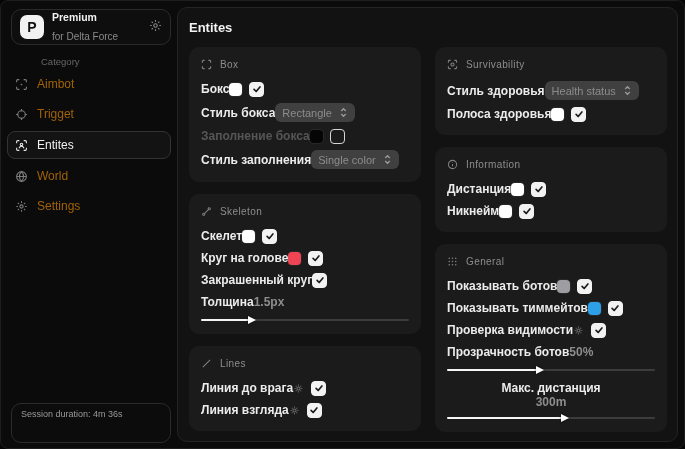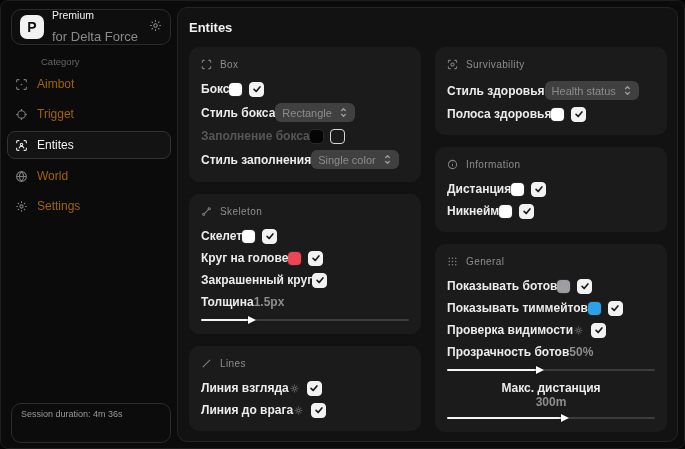--- a/index.html
+++ b/index.html
@@ -7,22 +7,22 @@
        -webkit-font-smoothing:antialiased;overflow:hidden;}
   .window{position:absolute;inset:0;background:#0b0b0b;border:1px solid #1e1e1e;border-radius:8px;box-sizing:border-box;}
 
   
   .sidebar{position:absolute;left:0;top:0;bottom:0;width:176px;}
   .premium-card{position:absolute;left:10px;top:8px;width:160px;height:36px;border:1px solid #2b2b2b;
     border-radius:10px;box-sizing:border-box;display:flex;align-items:center;padding:0 8px;gap:8px;background:#0e0e0e;}
   .logo{width:24px;height:24px;border-radius:7px;background:#f2f2f2;color:#111;display:flex;align-items:center;
     justify-content:center;font-weight:bold;font-size:14px;}
   .premium-texts{flex:1;line-height:1.1;}
-  .premium-title{color:#f0f0f0;font-size:10.5px;font-weight:normal;}
-  .premium-sub{color:#8a8a8a;font-size:13px;margin-top:8px;}
+  .premium-title{color:#f0f0f0;font-size:10.5px;font-weight:bold;}
+  .premium-sub{color:#8a8a8a;font-size:10px;margin-top:8px;}
   .premium-gear{color:#8a8a8a;font-size:12px;cursor:pointer;}
   .category{position:absolute;left:30px;top:55px;color:#666;font-size:9.5px;margin-left:10px;}
   .nav{position:absolute;left:6px;right:6px;top:70px;display:flex;flex-direction:column;gap:4px;}
   .nav-item{display:flex;align-items:center;gap:9px;height:24px;padding:0 7px;border-radius:8px;color:#a16207;
     font-size:12px;border:1px solid transparent;cursor:pointer;}
   .nav-item .nav-ico{display:flex;align-items:center;color:#7d7d7d;}
   .nav-item.active{color:#f2f2f2;border-color:#333;background:#131313;height:26px;}
   .nav-item.active .nav-ico{color:#e8e8e8;}
   .session-card{position:absolute;left:10px;bottom:5px;width:160px;height:40px;border:1px solid #2b2b2b;
     border-radius:10px;box-sizing:border-box;display:flex;align-items:flex-start;padding:5px 9px;background:#0c0c0c;}
@@ -262,37 +262,37 @@
         <div class="panel">
           <div class="panel-header">
             <span class="ph-icon">
               <svg width="11" height="11" viewBox="0 0 24 24" fill="none" stroke="currentColor" stroke-width="2.2">
                   <path d="M4 20L20 4"></path>
                 </svg>
             </span>
             <span class="ph-label">Lines</span>
           </div>
           <div class="row">
-            <span class="label">Линия взгляда</span>
+            <span class="label">Линия до врага</span>
             <span class="controls">
               <span class="mini-gear">
                 <svg width="11" height="11" viewBox="0 0 24 24" fill="none" stroke="currentColor" stroke-width="2.2">
                     <circle cx="12" cy="12" r="3.4"></circle>
                     <path d="M12 3.5v2.5M12 18v2.5M3.5 12H6M18 12h2.5M6 6l1.8 1.8M16.2 16.2L18 18M18 6l-1.8 1.8M7.8 16.2L6 18"></path>
                   </svg>
               </span>
               <span class="checkbox checked">
                 <svg width="10" height="10" viewBox="0 0 12 12">
                     <path d="M2.5 6.5 L5 9 L9.5 3.5" stroke="#1b1b1b" stroke-width="2" fill="none" stroke-linecap="round" stroke-linejoin="round"></path>
                   </svg>
               </span>
             </span>
           </div>
           <div class="row">
-            <span class="label">Линия до врага</span>
+            <span class="label">Линия взгляда</span>
             <span class="controls">
               <span class="mini-gear">
                 <svg width="11" height="11" viewBox="0 0 24 24" fill="none" stroke="currentColor" stroke-width="2.2">
                     <circle cx="12" cy="12" r="3.4"></circle>
                     <path d="M12 3.5v2.5M12 18v2.5M3.5 12H6M18 12h2.5M6 6l1.8 1.8M16.2 16.2L18 18M18 6l-1.8 1.8M7.8 16.2L6 18"></path>
                   </svg>
               </span>
               <span class="checkbox checked">
                 <svg width="10" height="10" viewBox="0 0 12 12">
                     <path d="M2.5 6.5 L5 9 L9.5 3.5" stroke="#1b1b1b" stroke-width="2" fill="none" stroke-linecap="round" stroke-linejoin="round"></path>

